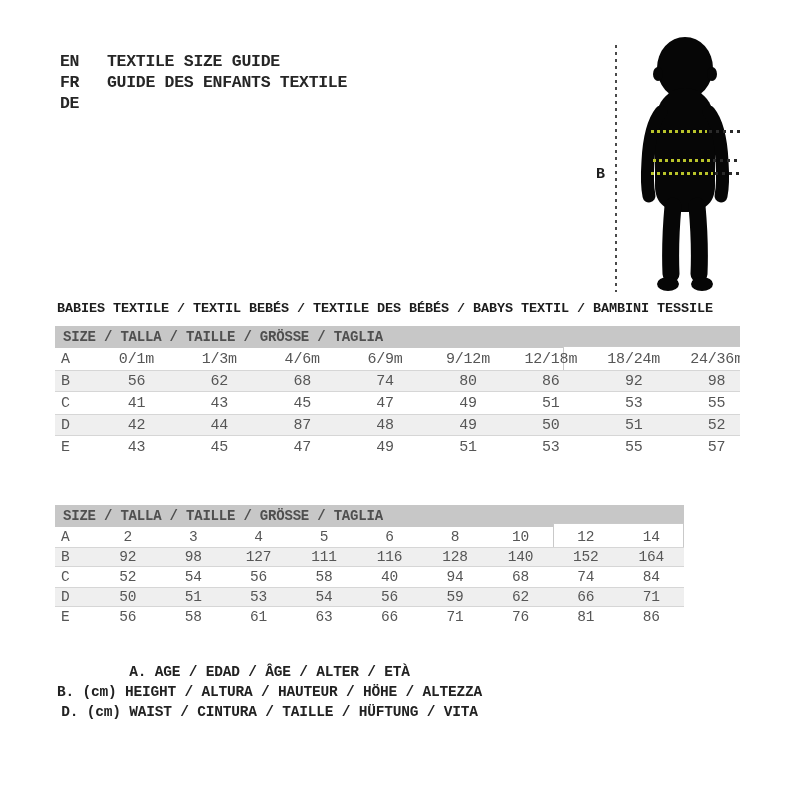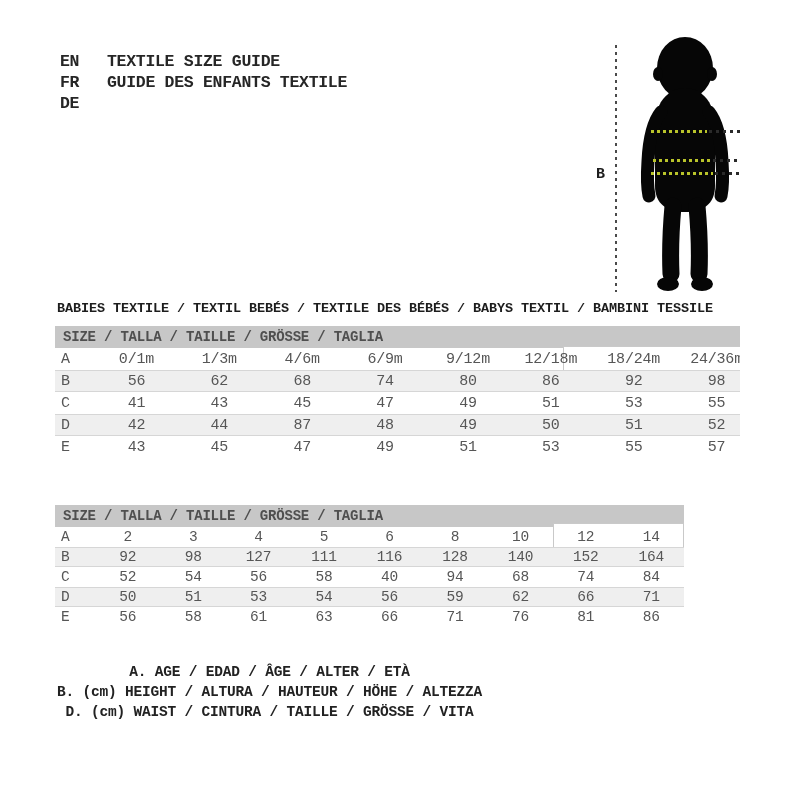--- a/index.html
+++ b/index.html
@@ -237,16 +237,16 @@
           <span class="t-cell">81</span>
           <span class="t-cell">86</span>
         </div>
       </div>
   </div>
   <div class="highlight-box" style="left:553px; top:523px; width:131px; height:25px;"></div>
 
   <div class="legend-block">
     <div class="legend-line">A. AGE / EDAD / ÂGE / ALTER / ETÀ</div>
     <div class="legend-line">B. (cm) HEIGHT / ALTURA / HAUTEUR / HÖHE / ALTEZZA</div>
-    <div class="legend-line">D. (cm) WAIST / CINTURA / TAILLE / GRÖSSE / VITA</div>
+    <div class="legend-line">D. (cm) WAIST / CINTURA / TAILLE / HÜFTUNG / VITA</div>
   </div>
 
 </div>
 
 </body></html>

